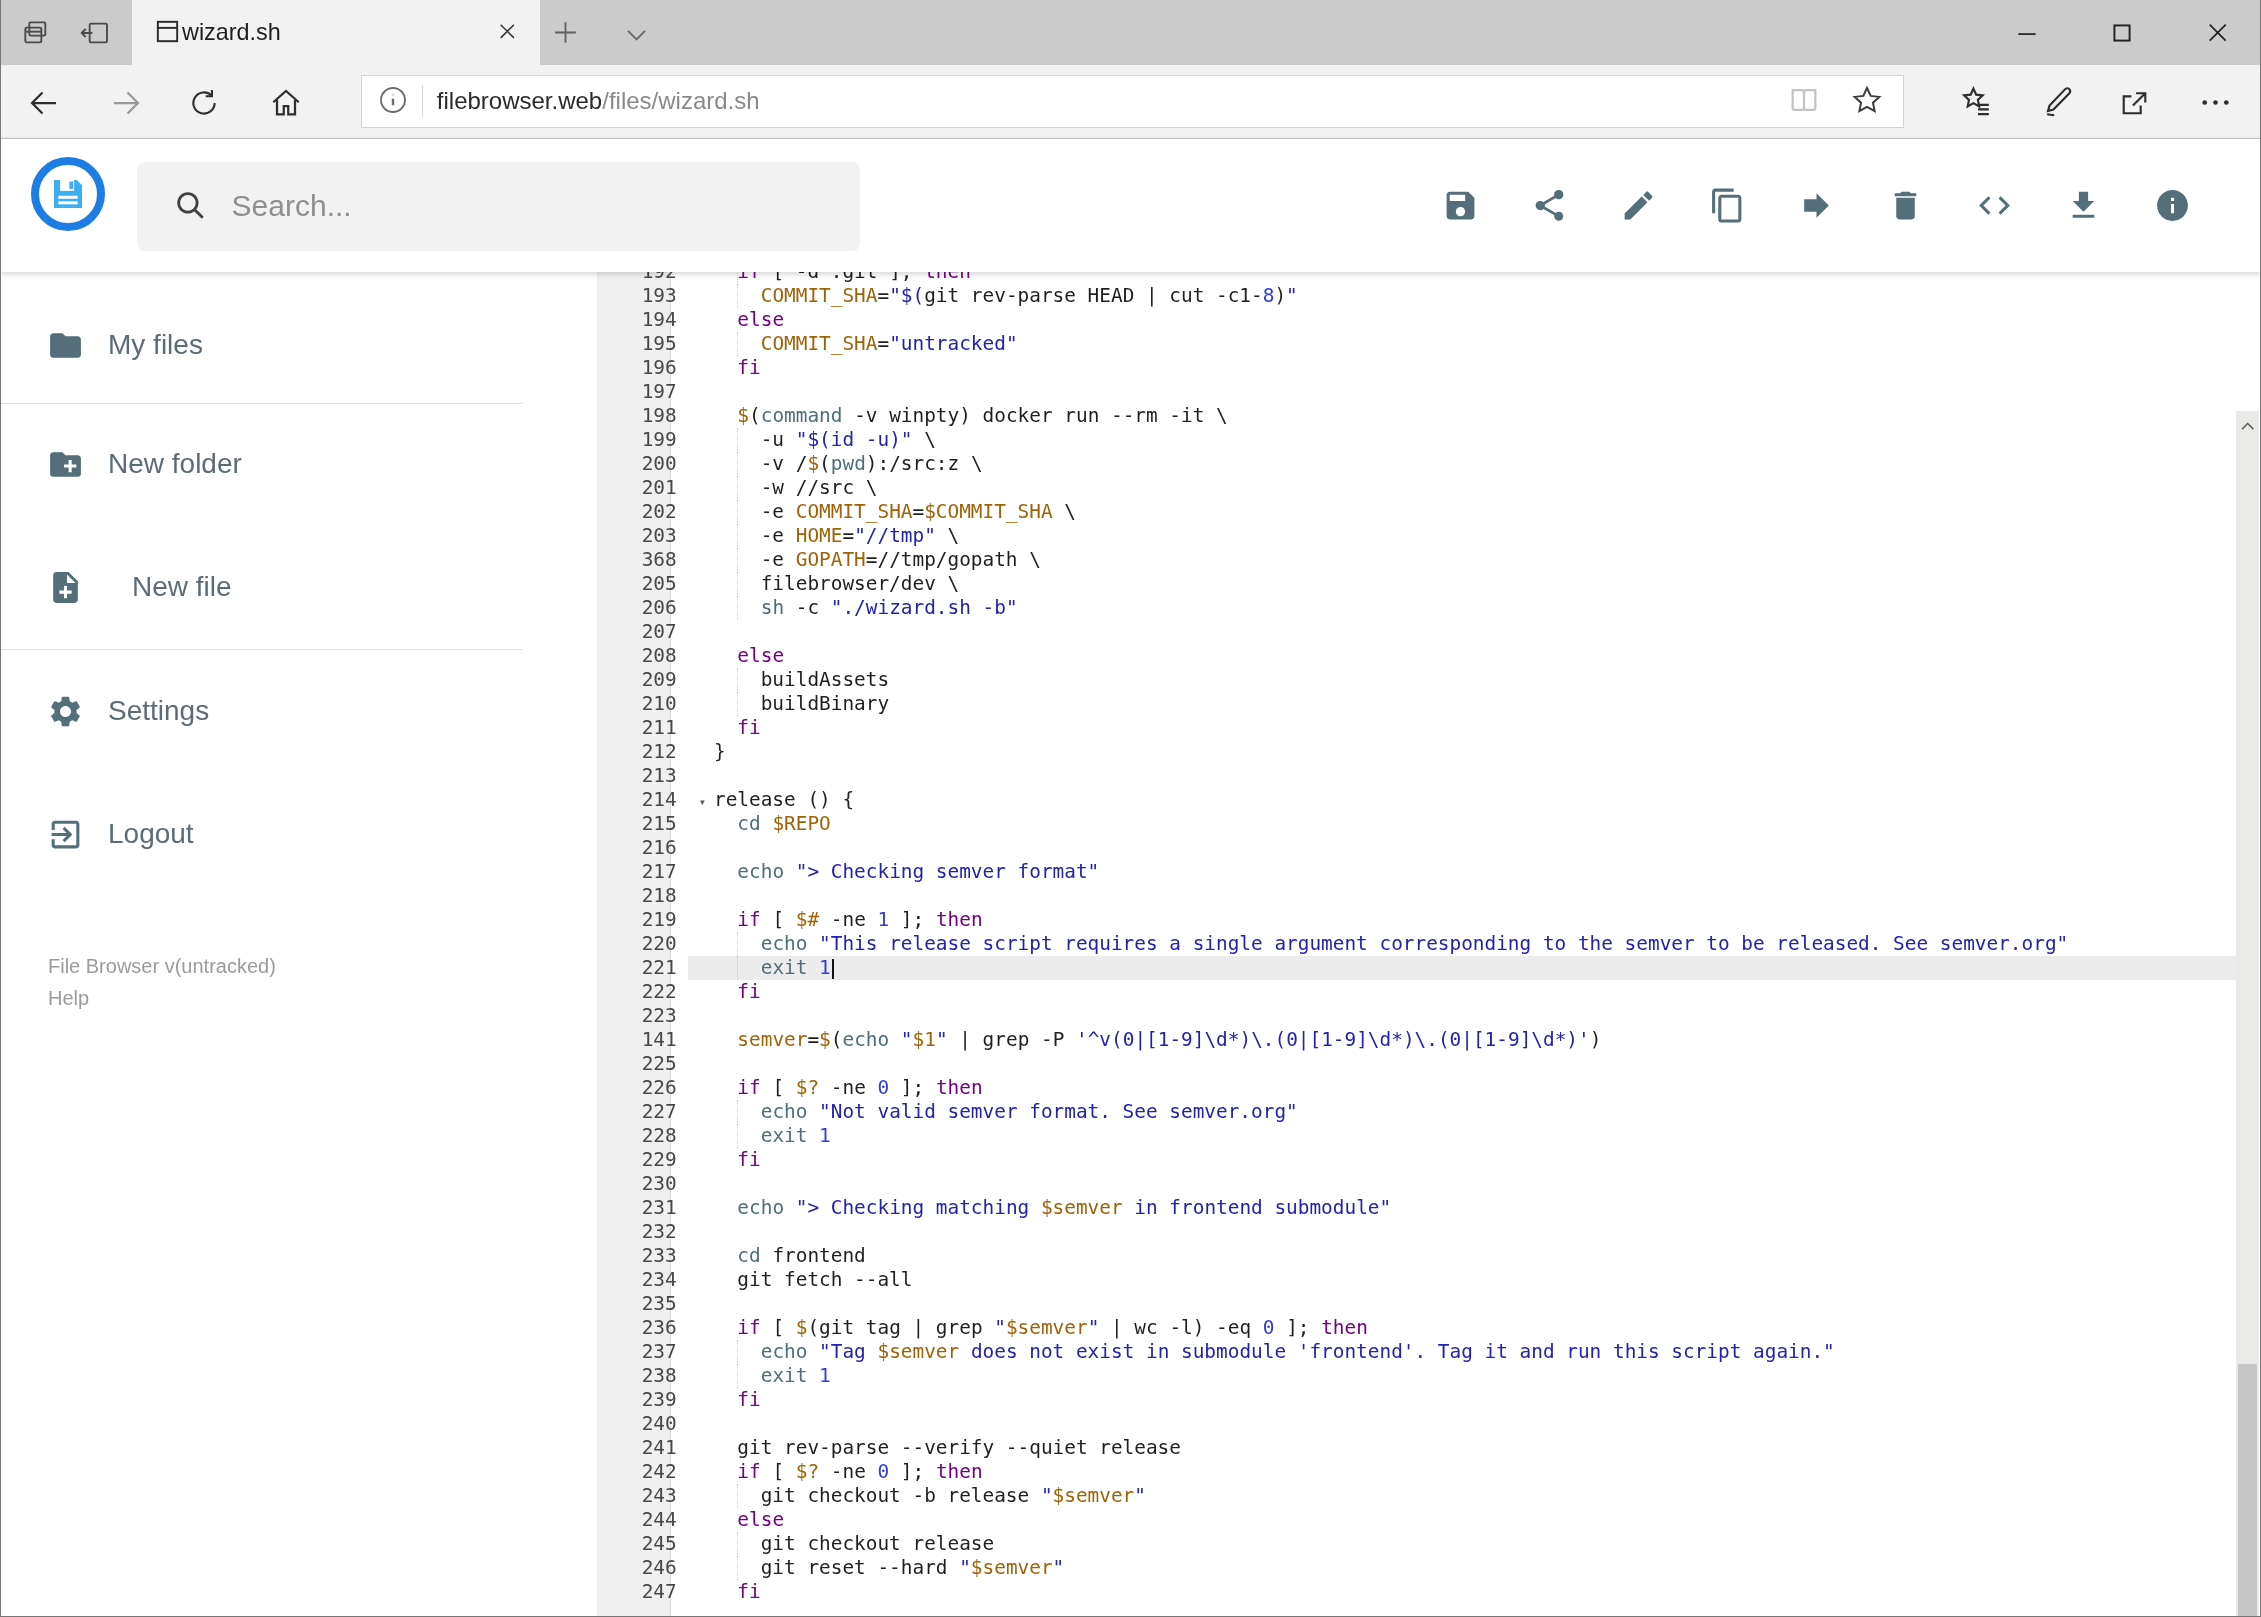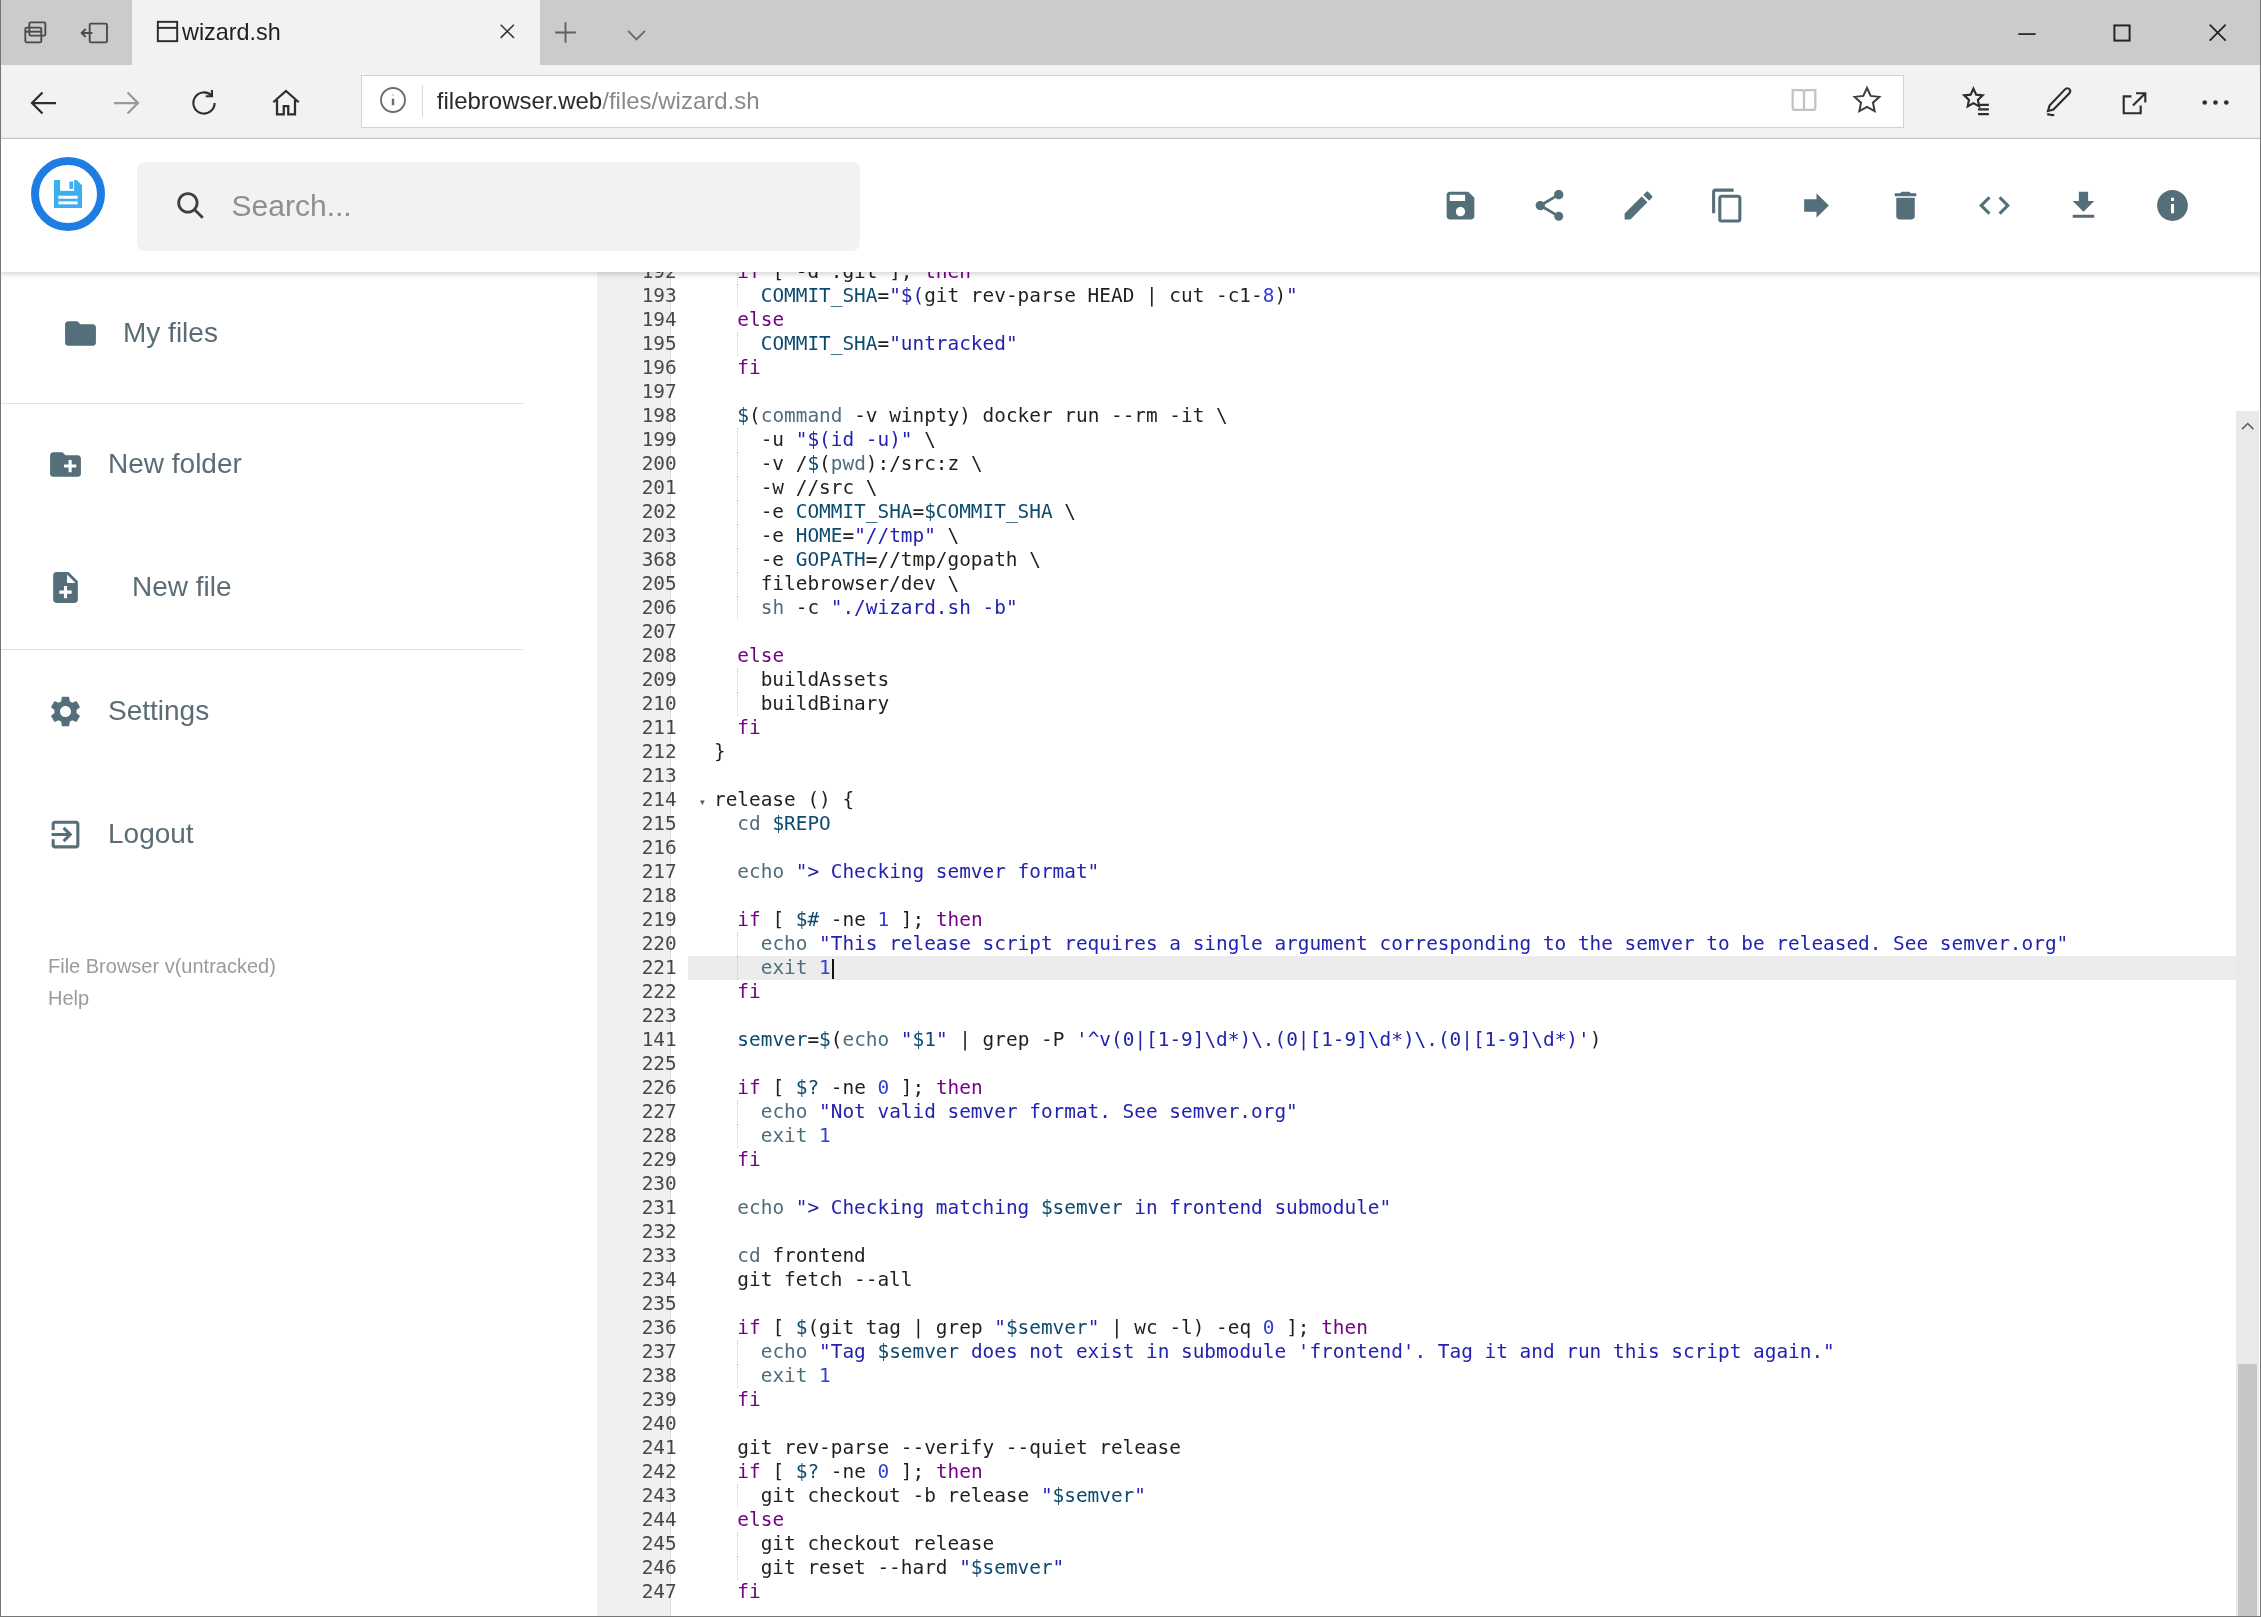--- a/index.html
+++ b/index.html
@@ -52,21 +52,21 @@
   
   .editor{position:absolute;left:597px;top:0;width:1639px;height:100%;overflow:hidden;background:#fff;}
   .gutter-col{position:absolute;left:0;top:0;width:73px;height:100%;background:#f0f0f0;border-right:0.8px solid #dadada;}
   .lines{position:absolute;left:0;top:-12px;width:100%;font-family:"DejaVu Sans Mono",monospace;font-size:19.4px;line-height:24px;}
   .row{display:flex;height:24px;}
   .num{width:91px;box-sizing:border-box;padding-right:11.3px;text-align:right;color:#474747;position:relative;flex:none;}
   .fold{position:absolute;right:-18px;top:1.6px;font-size:12px;color:#5a5a5a;}
   .code{flex:1;padding-left:26px;white-space:pre;position:relative;}
   .row.active .code{background:#ececec;}
   .g{position:absolute;top:0;bottom:0;left:calc(26px + 2ch);border-left:1.6px dotted #cbcbcb;}
-  .tk-p{color:#1f1f1f;} .tk-k{color:#770088;} .tk-v{color:#0c4a6e;} .tk-s{color:#2222b0;} .tk-n{color:#2f3ed8;} .tk-b{color:#4d6d7a;}
+  .tk-p{color:#1f1f1f;} .tk-k{color:#770088;} .tk-v{color:#a16207;} .tk-s{color:#2222b0;} .tk-n{color:#2f3ed8;} .tk-b{color:#4d6d7a;}
   .cur{display:inline-block;width:2.4px;height:20px;background:#111;vertical-align:text-bottom;margin-left:0.8px;}
 
   
   .vscroll{position:absolute;left:2236px;top:139px;width:23.4px;height:1477px;background:#e9e9e7;z-index:30;}
   .sc-arrow{position:absolute;left:0;width:23.4px;height:27.4px;display:flex;align-items:center;justify-content:center;color:#5a5a5a;}
   .sc-thumb{position:absolute;left:2.4px;width:18.6px;height:436px;top:953px;background:#c6c6c6;border-radius:1.6px;}
 </style>
 </head>
 <body>
 
@@ -241,21 +241,21 @@
           </svg></span>
         <span class="act"><svg width="37" height="37" viewBox="0 0 24 24" fill="currentColor">
             <path d="M12 2C6.48 2 2 6.48 2 12s4.48 10 10 10 10-4.48 10-10S17.52 2 12 2zm1 15h-2v-6h2v6zm0-8h-2V7h2v2z"></path>
           </svg></span>
       </div>
   </div>
 
   <div class="main">
     <div class="sidebar">
       <div id="side-items">
-          <div class="side-item" style="top: 24px; padding-left: 15px;">
+          <div class="side-item" style="top: 36px;">
             <span class="sicon"><svg width="37" height="37" viewBox="0 0 24 24" fill="currentColor">
                 <path d="M10 4H4c-1.1 0-2 .9-2 2v12c0 1.1.9 2 2 2h16c1.1 0 2-.9 2-2V8c0-1.1-.9-2-2-2h-8l-2-2z"></path>
               </svg></span>
             <span class="slabel">My files</span>
           </div>
           <div class="side-item" style="top: 155px;">
             <span class="sicon"><svg width="37" height="37" viewBox="0 0 24 24" fill="currentColor">
                 <path d="M20 6h-8l-2-2H4c-1.1 0-2 .9-2 2v12c0 1.1.9 2 2 2h16c1.1 0 2-.9 2-2V8c0-1.1-.9-2-2-2zm-1 8h-3v3h-2v-3h-3v-2h3V9h2v3h3v2z"></path>
               </svg></span>
             <span class="slabel">New folder</span>

